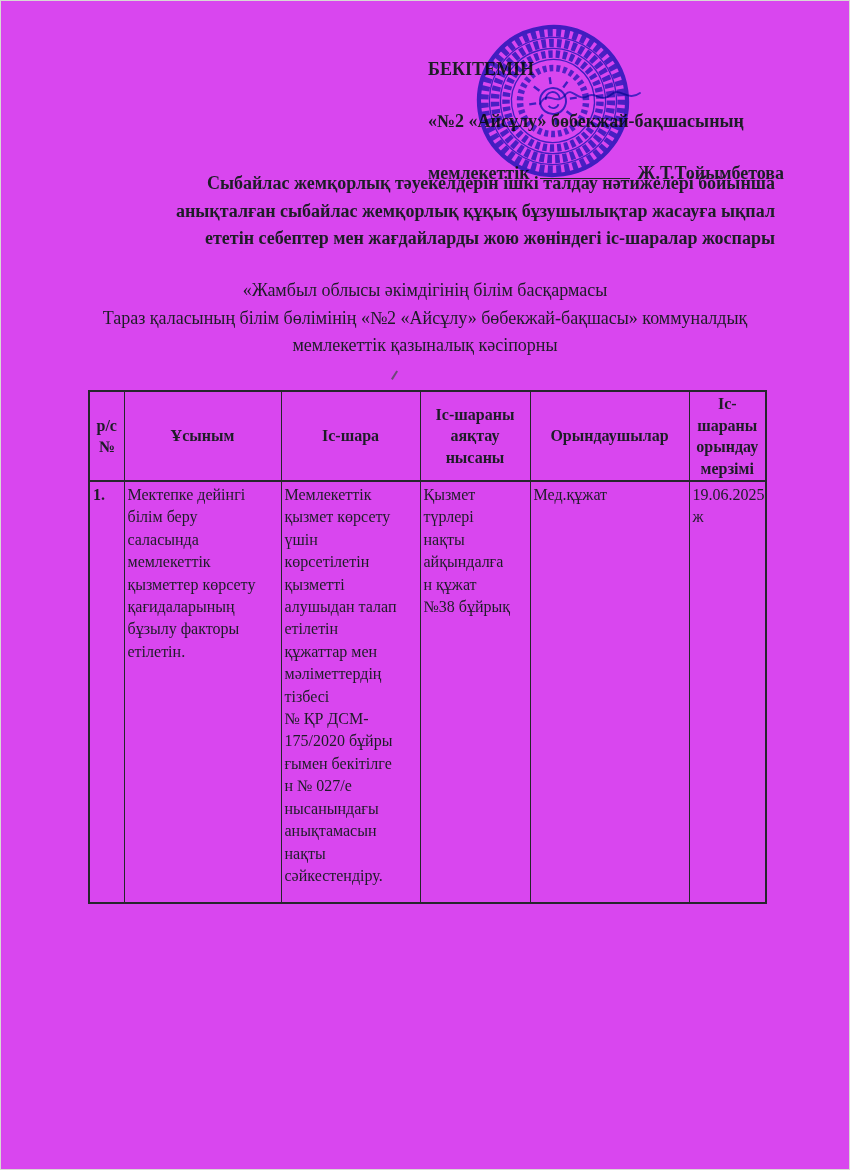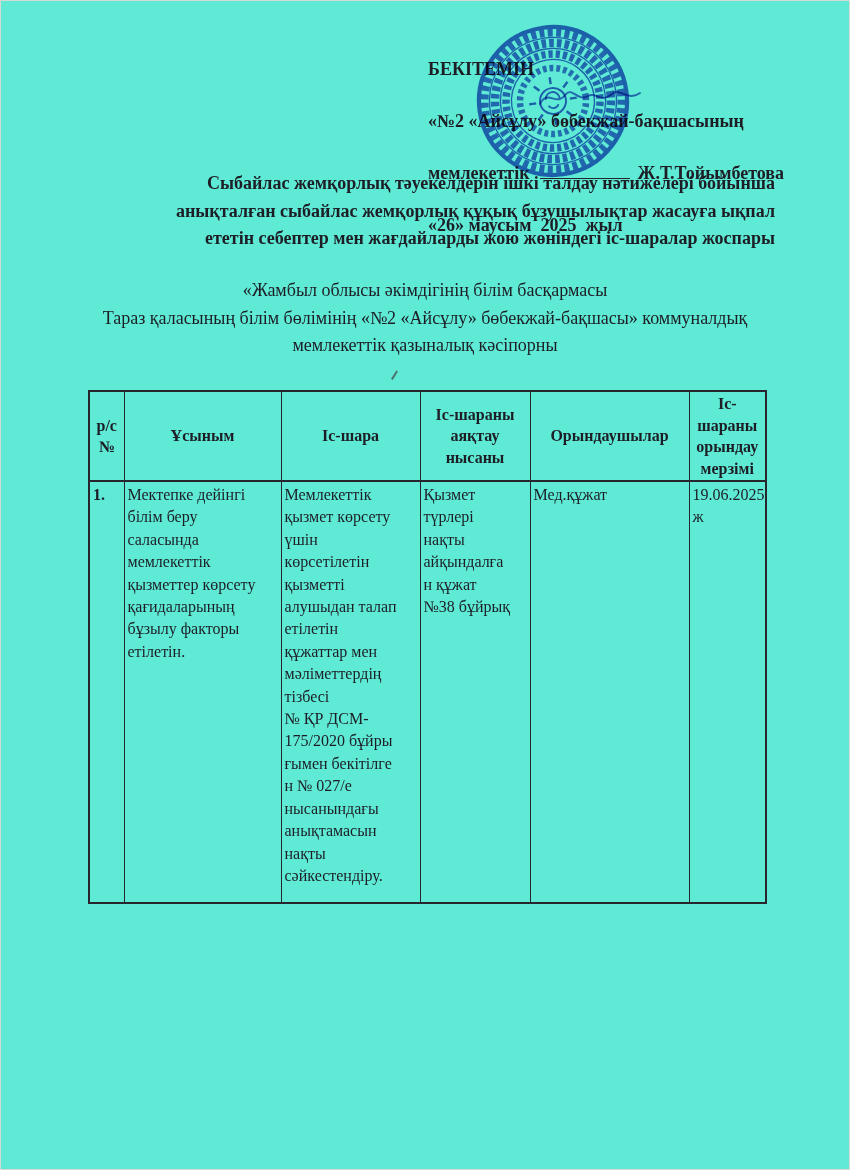--- a/index.html
+++ b/index.html
@@ -4,21 +4,21 @@
 <style>
   html, body {
     margin: 0;
     padding: 0;
     background: #e8e8e8;
   }
   .page {
     position: relative;
     width: 850px;
     height: 1170px;
-    background: #5eead4;
+    background: #d946ef;
     overflow: hidden;
     font-family: "Liberation Serif", "DejaVu Serif", serif;
     color: #1d1d26;
     box-shadow: inset 0 0 0 1px #d8d8d4;
   }
   
   .approval {
     position: absolute;
     left: 428px;
     top: 30px;
@@ -129,21 +129,20 @@
 </style>
 </head>
 <body>
 
 <div class="page">
 
   <div class="approval">
     <div class="line">БЕКІТЕМІН</div>
     <div class="line">«№2 «Айсұлу» бөбекжай-бақшасының</div>
     <div class="line"><span>мемлекеттік</span><span class="sig-underline"></span><span>Ж.Т.Тойымбетова</span></div>
-    <div class="line">«26» маусым  2025  жыл</div>
   </div>
 
   <svg class="stamp" viewBox="-79 -79 158 158">
     <g stroke="#2c4ec5" fill="none" transform="rotate(-8)">
       <circle r="74" stroke-width="4.2"></circle>
       <circle r="63.5" stroke-width="1.3"></circle>
       <circle r="68.7" stroke-width="8.5" stroke-dasharray="5 3.4" opacity=".95"></circle>
       <circle r="52.5" stroke-width="1.3"></circle>
       <circle r="58" stroke-width="8.5" stroke-dasharray="4.6 3.1" opacity=".95"></circle>
       <circle r="41.5" stroke-width="1.3"></circle>

